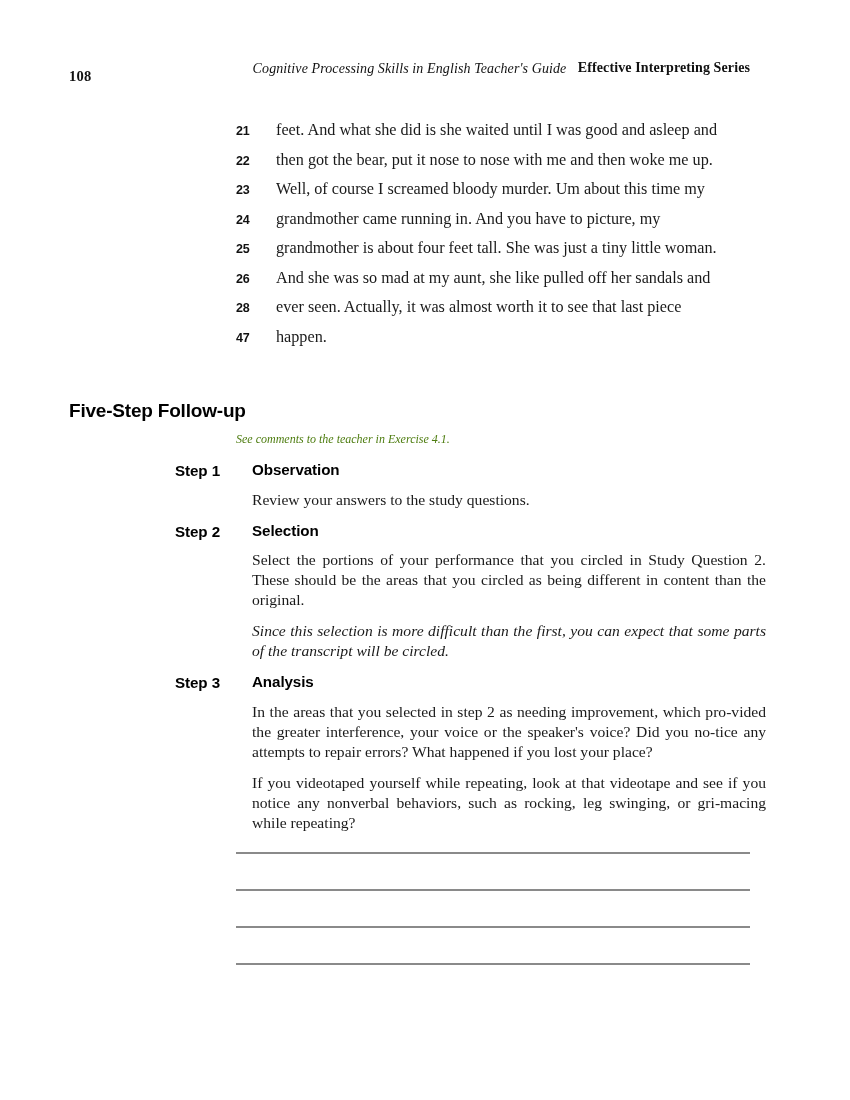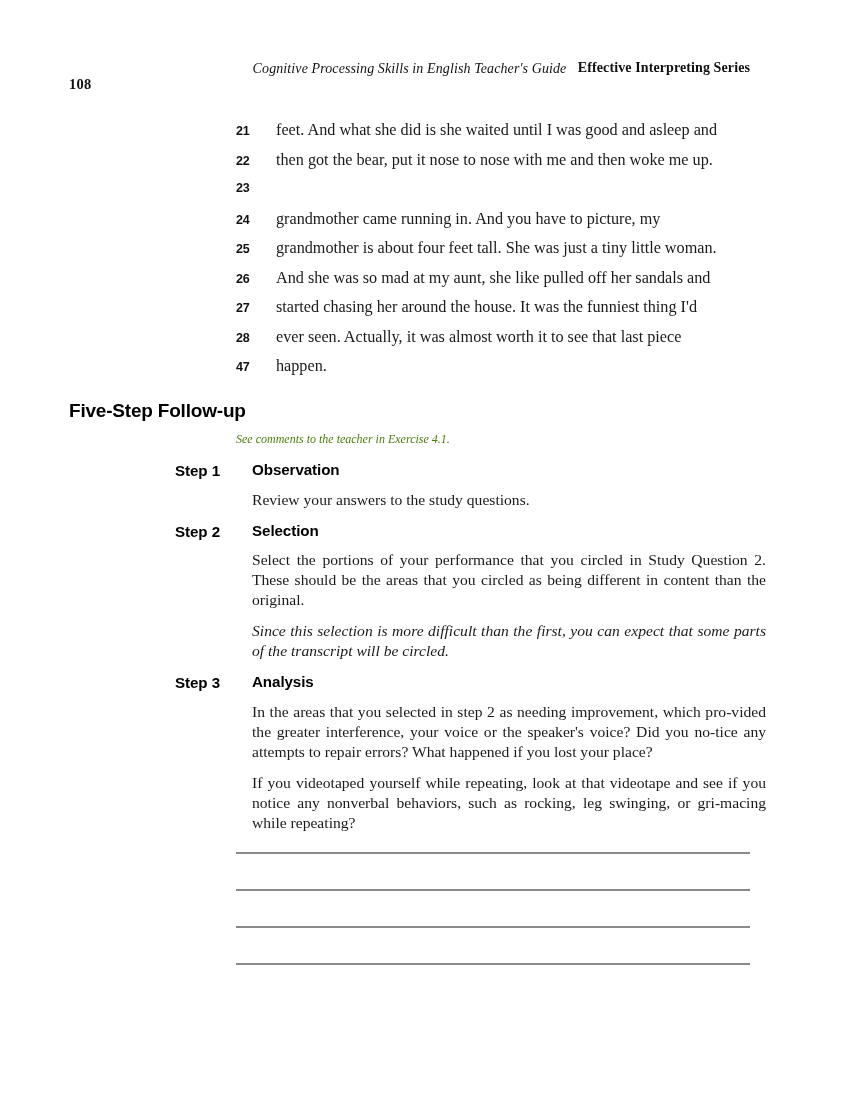--- a/index.html
+++ b/index.html
@@ -22,21 +22,21 @@
   .running-head {
     position: absolute;
     top: 60px;
     left: 69px;
     width: 681px;
     height: 20px;
   }
   .folio {
     position: absolute;
     left: 0;
-    top: 16px;
+    top: 8px;
     font-family: "Liberation Serif", serif;
     font-weight: bold;
     font-size: 14.5px;
     letter-spacing: .2px;
     color: #111;
   }
   .book-title {
     position: absolute;
     left: 0;
     right: 0;
@@ -189,36 +189,33 @@
       <div class="transcript-line">
         <span class="line-number">21</span>
         <span class="line-text">feet. And what she did is she waited until I was good and asleep and</span>
       </div>
       <div class="transcript-line">
         <span class="line-number">22</span>
         <span class="line-text">then got the bear, put it nose to nose with me and then woke me up.</span>
       </div>
       <div class="transcript-line">
         <span class="line-number">23</span>
+        <span class="line-text">Well, of course I screamed bloody murder. Um about this time my</span>
       </div>
       <div class="transcript-line">
         <span class="line-number">24</span>
         <span class="line-text">grandmother came running in. And you have to picture, my</span>
       </div>
       <div class="transcript-line">
         <span class="line-number">25</span>
         <span class="line-text">grandmother is about four feet tall. She was just a tiny little woman.</span>
       </div>
       <div class="transcript-line">
         <span class="line-number">26</span>
         <span class="line-text">And she was so mad at my aunt, she like pulled off her sandals and</span>
-      </div>
-      <div class="transcript-line">
-        <span class="line-number">27</span>
-        <span class="line-text">started chasing her around the house. It was the funniest thing I'd</span>
       </div>
       <div class="transcript-line">
         <span class="line-number">28</span>
         <span class="line-text">ever seen. Actually, it was almost worth it to see that last piece</span>
       </div>
       <div class="transcript-line">
         <span class="line-number">47</span>
         <span class="line-text">happen.</span>
       </div>
     </div>

